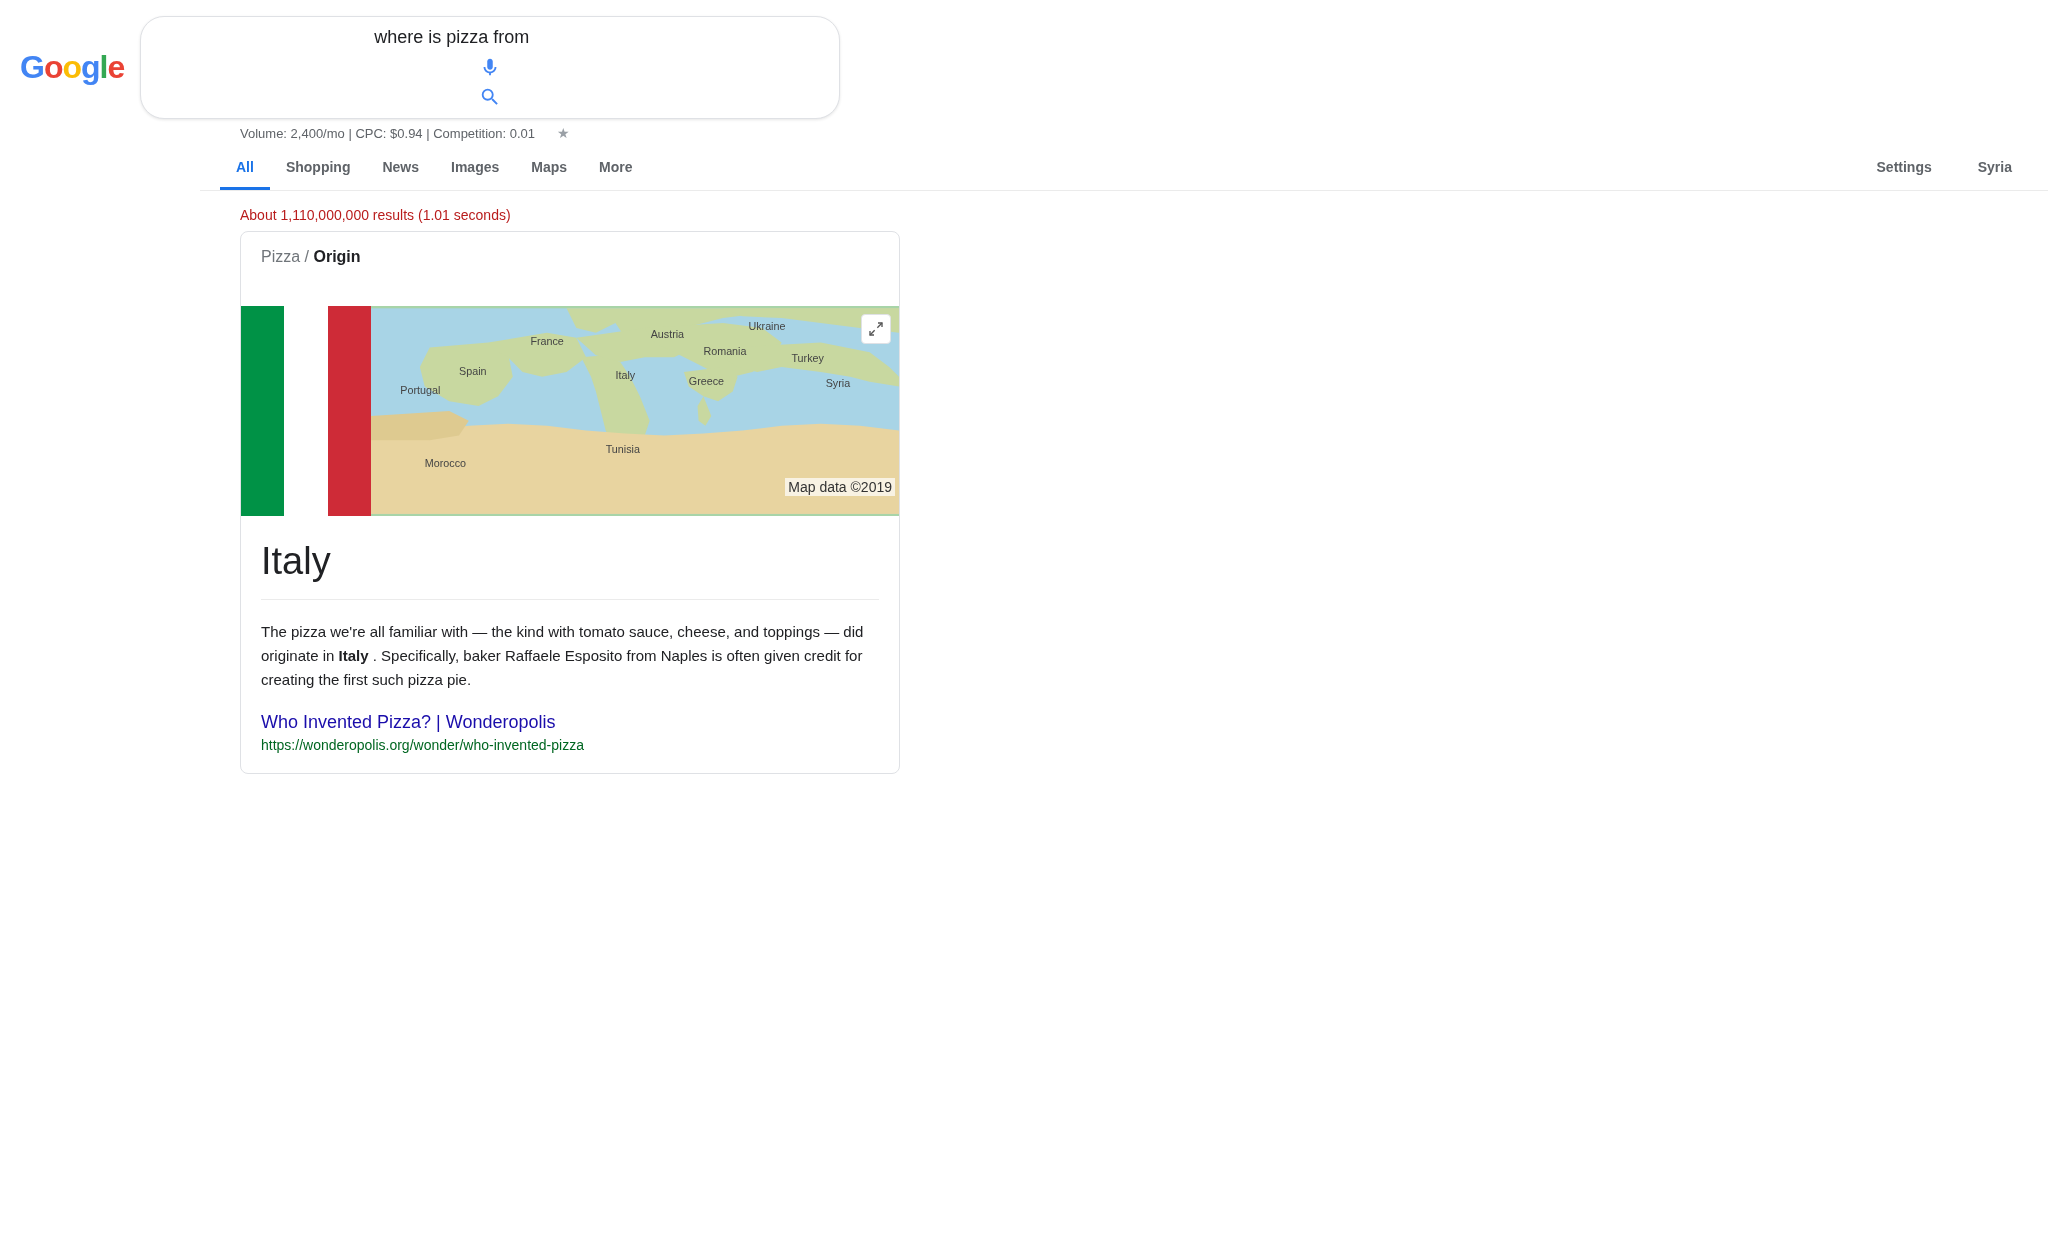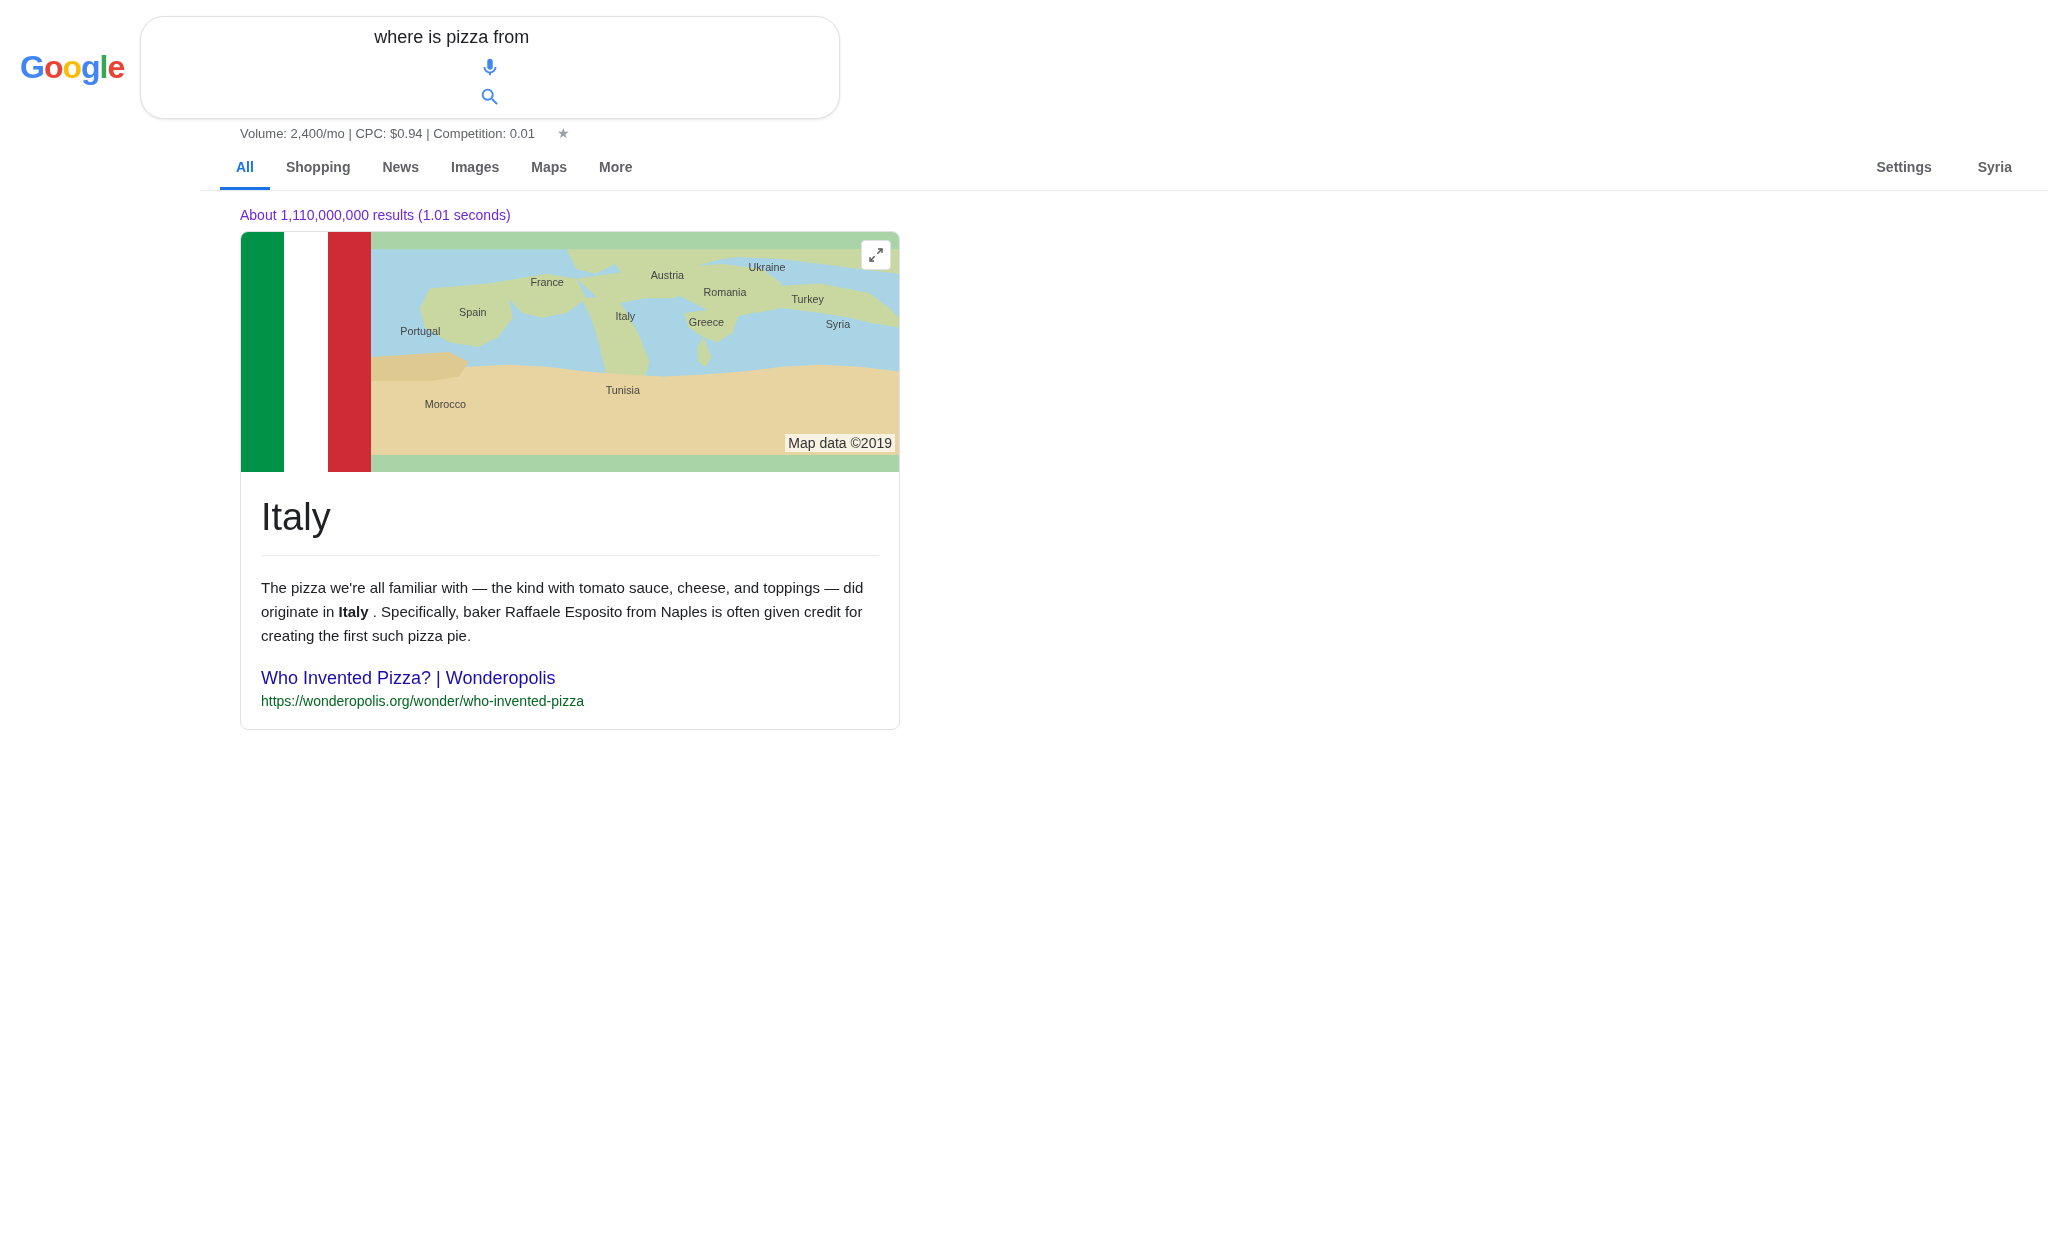--- a/index.html
+++ b/index.html
@@ -124,21 +124,21 @@
       margin-left: auto;
       display: flex;
       gap: 14px;
     }
 
     
     .results-count {
       margin-left: 220px;
       padding: 16px 20px 8px 20px;
       font-size: 14px;
-      color: #6d28d9;
+      color: #b91c1c;
     }
 
     
     .main-content {
       margin-left: 220px;
       padding: 0 20px;
       max-width: 700px;
     }
 
     
@@ -156,21 +156,22 @@
     }
 
     .answer-box-header strong {
       color: #202124;
       font-weight: 600;
     }
 
     
     .flag-map-row {
       display: flex;
-      height: 240px;
+      height: 210px;
+      margin-top: 32px;
     }
 
     
     .italy-flag {
       display: flex;
       width: 130px;
       flex-shrink: 0;
     }
 
     .flag-green {
@@ -312,20 +313,25 @@
     <a class="nav-tab">Syria</a>
   </div>
 </div>
 
 <div class="results-count">About 1,110,000,000 results (1.01 seconds)</div>
 
 <div class="main-content">
 
   <div class="answer-box">
 
+    <div class="answer-box-header">
+      <span>Pizza</span>
+      <span> / </span>
+      <strong>Origin</strong>
+    </div>
 
     <div class="flag-map-row">
 
       <div class="italy-flag">
         <div class="flag-green"></div>
         <div class="flag-white"></div>
         <div class="flag-red"></div>
       </div>
 
       <div class="map-area">

